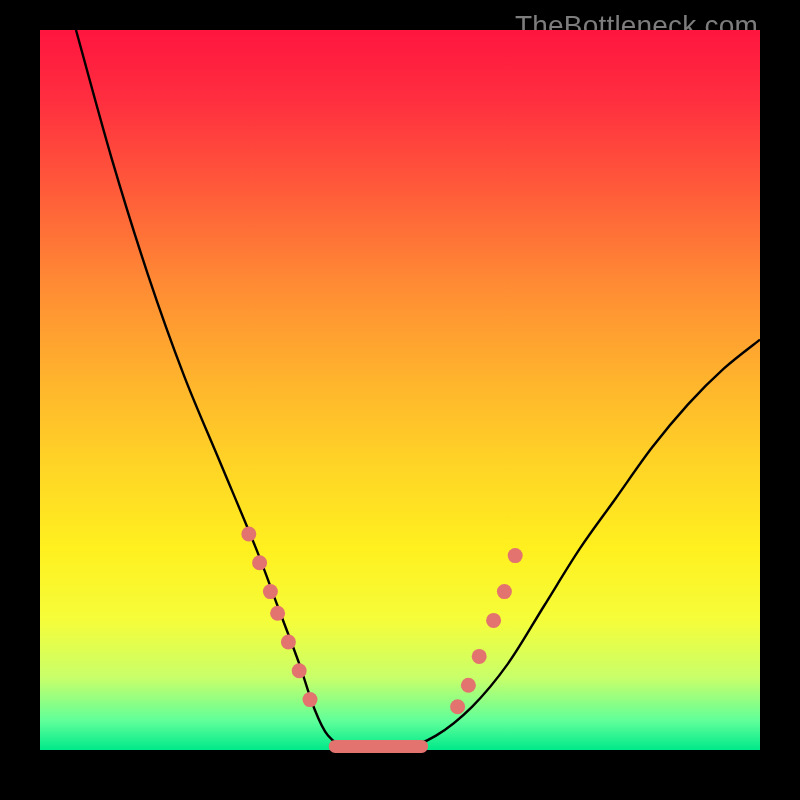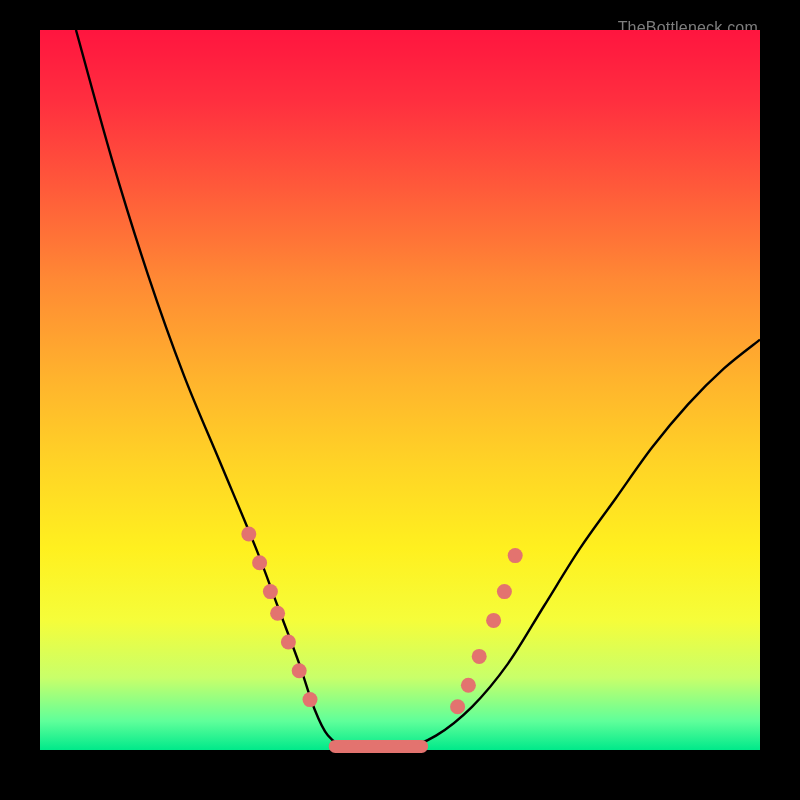--- a/index.html
+++ b/index.html
@@ -34,24 +34,24 @@
       #ffd326 60%,
       #fff01f 72%,
       #f5fd3a 82%,
       #c8ff6a 90%,
       #5fff9a 96%,
       #00e98a 100%
     );
   }
   .watermark {
     position: absolute;
-    top: 19px;
+    top: 10px;
     right: 42px;
     color: #7d7d7d;
-    font-size: 16px;
+    font-size: 28px;
     letter-spacing: 0.2px;
     font-weight: 400;
     user-select: none;
   }
   svg.curve {
     position: absolute;
     left: 0;
     top: 0;
     width: 720px;
     height: 720px;

